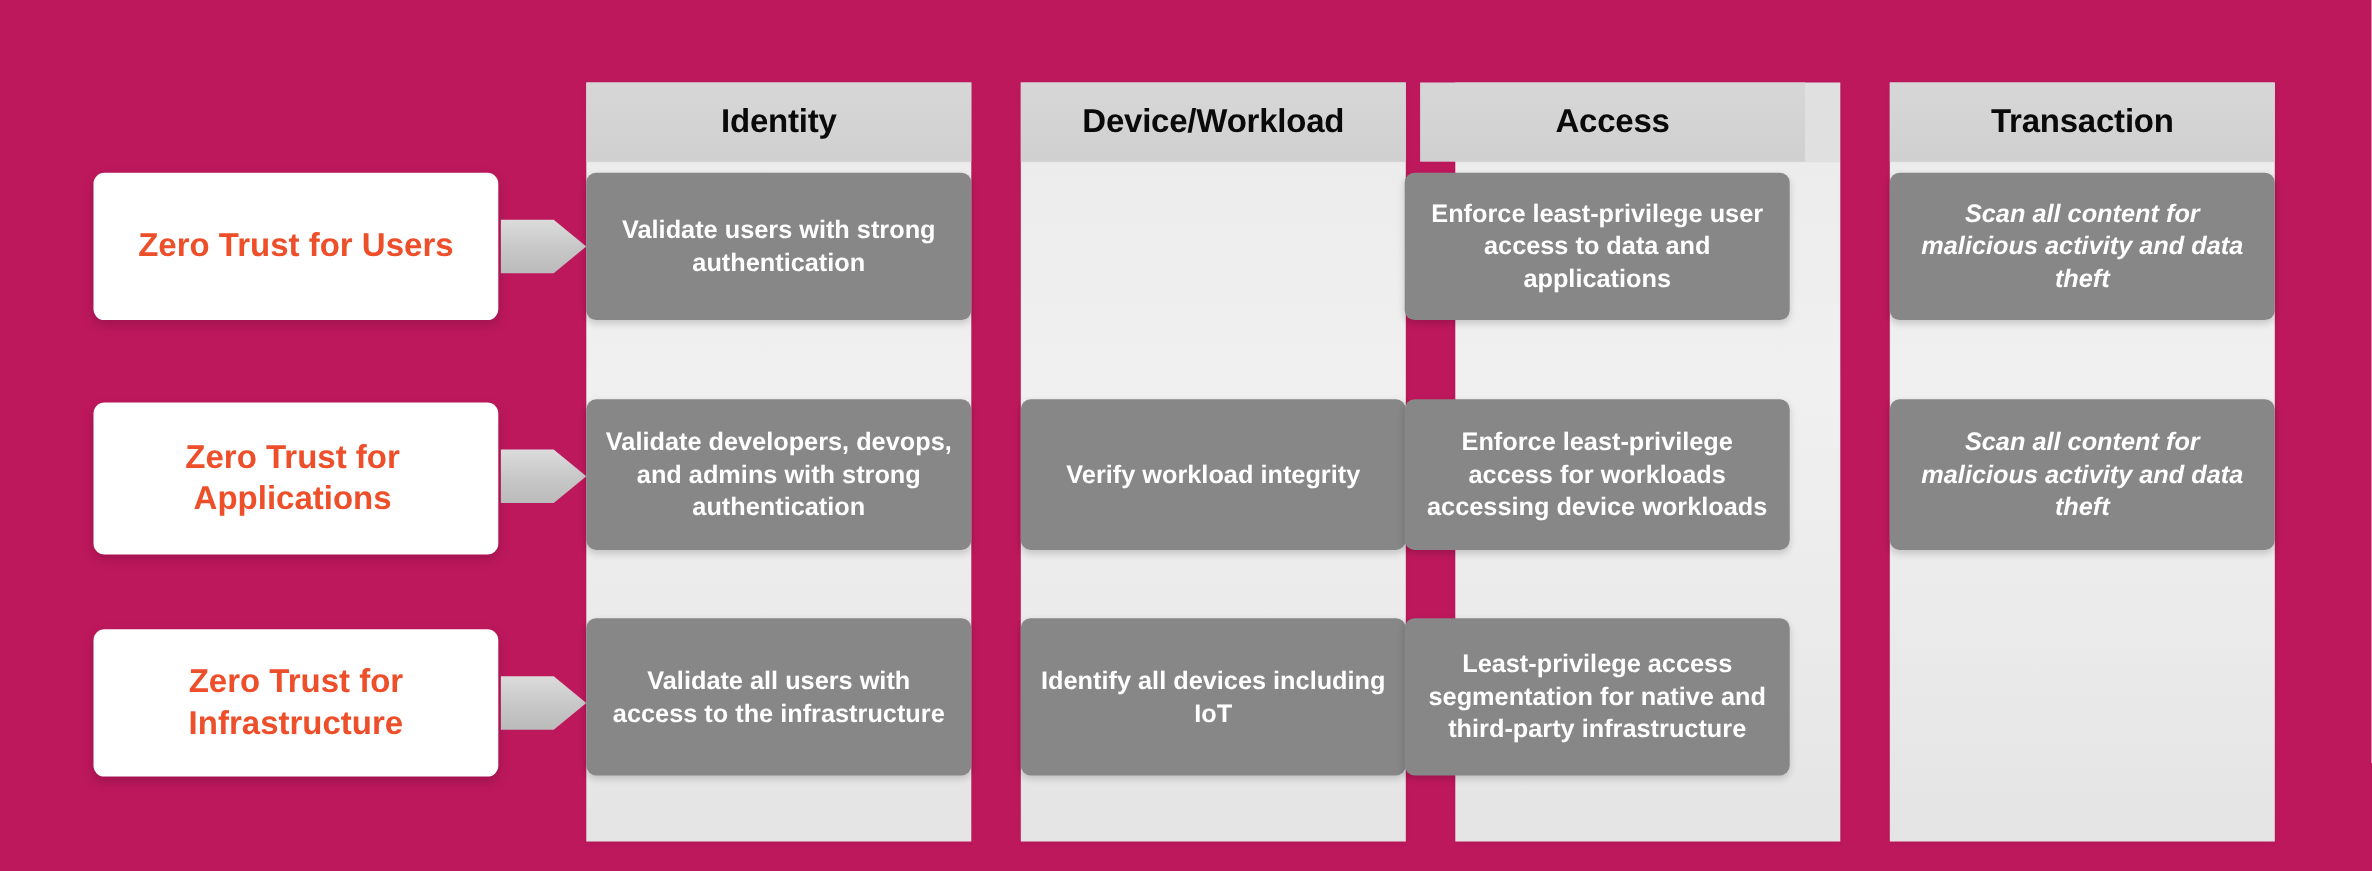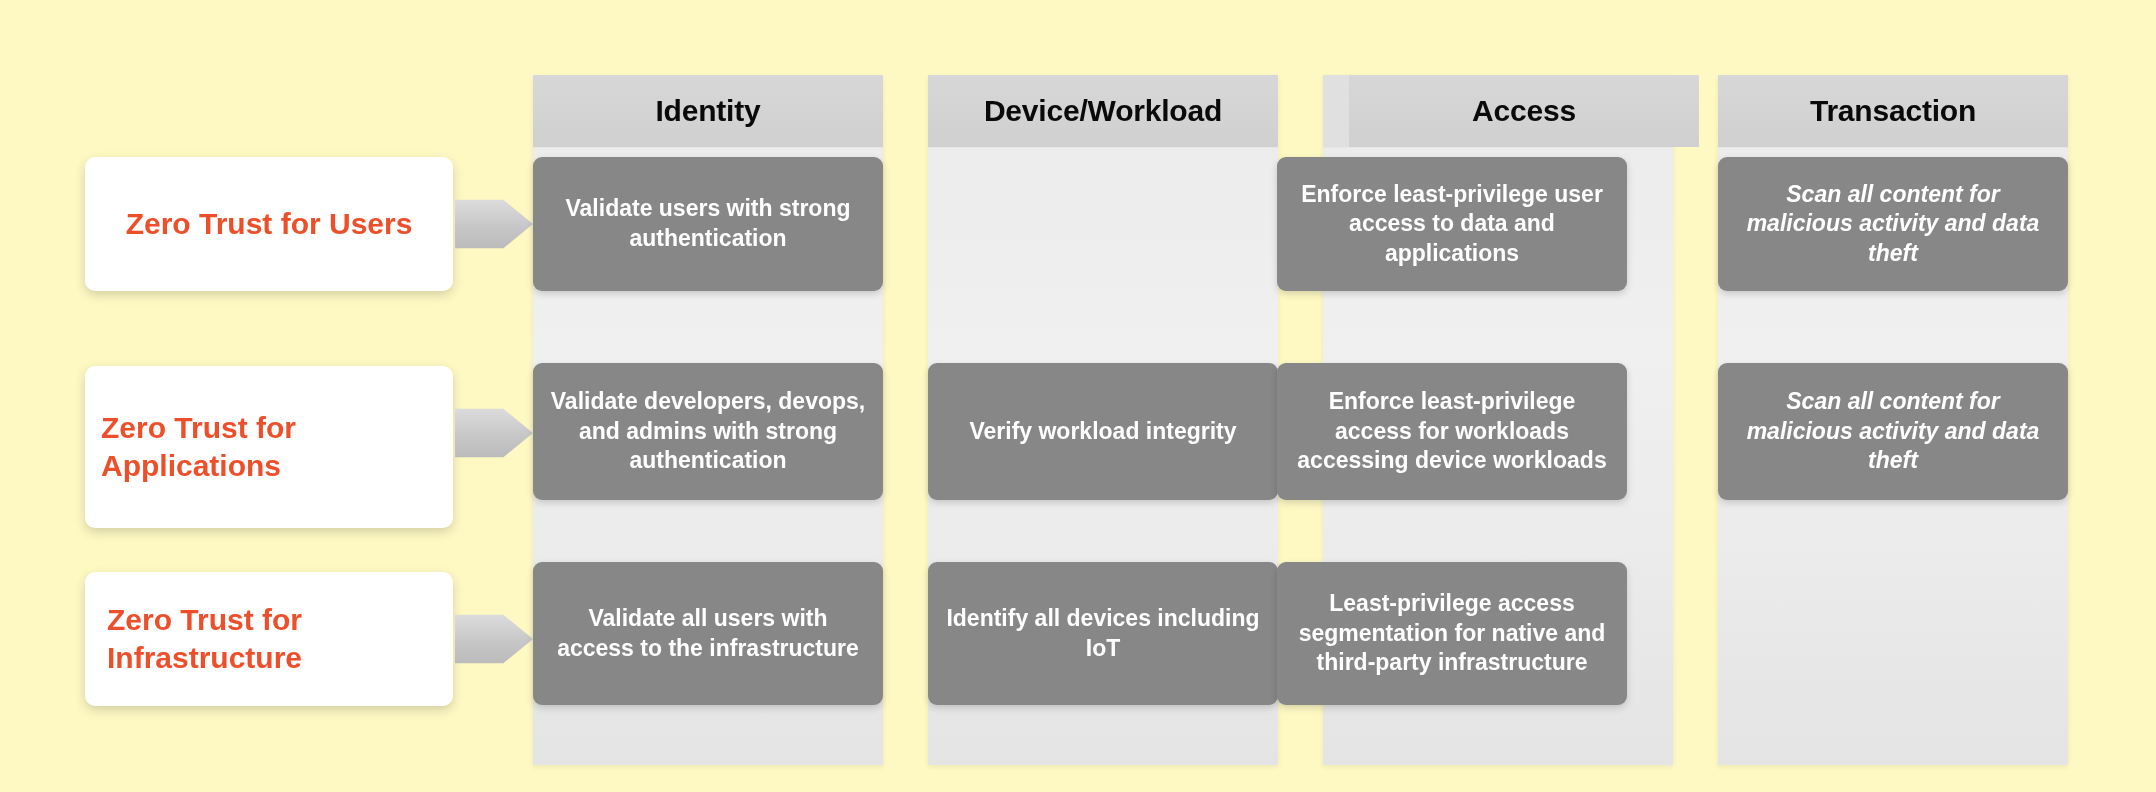--- a/index.html
+++ b/index.html
@@ -6,21 +6,21 @@
   html, body {
     width:2156px; height:792px;
     background:#f2f2f2;
     font-family:"Liberation Sans", sans-serif;
     overflow:hidden;
   }
 
   #stage {
     position:relative;
     width:2156px; height:792px;
-    background:#fef9c3;
+    background:#be185d;
   }
 
   
   .col-band {
     position:absolute;
     top:75px;
     width:350px;
     height:690px;
     background:linear-gradient(to bottom,
         #e0e0e0 0px, #e0e0e0 72px,
@@ -37,50 +37,50 @@
   .col-header {
     position:absolute;
     top:75px;
     width:350px;
     height:72px;
     background:linear-gradient(to bottom,#d7d7d7,#d0d0d0);
     display:flex; align-items:center; justify-content:center;
   }
   .col-header.c0 { left:533px; }
   .col-header.c1 { left:928px; }
-  .col-header.c2 { left:1349px; }
+  .col-header.c2 { left:1291px; }
   .col-header.c3 { left:1718px; }
   .col-header span {
     font-size:30px;
     font-weight:bold;
     color:#0a0a0a;
     letter-spacing:-0.2px;
     white-space:nowrap;
   }
 
   
   .row-label {
     position:absolute;
     left:85px;
     width:368px;
     background:#ffffff;
     border-radius:10px;
     box-shadow:0 4px 11px rgba(0,0,0,0.17);
     display:flex; align-items:center; justify-content:center;
-    text-align:left;
+    text-align:center;
     padding:10px 22px;
   }
   .row-label span {
     font-size:30px;
     font-weight:bold;
     color:#ee4f2b;
     line-height:1.28;
   }
   .row-label.r0 { top:157px;  height:134px; }
-  .row-label.r1 { top:366px;  height:162px;padding-left:16px; }
+  .row-label.r1 { top:366px;  height:138px;padding-left:16px; }
   .row-label.r2 { top:572px;  height:134px; }
 
   
   .chevron {
     position:absolute;
     left:455px;
     width:78px;
     height:76px;
     background:linear-gradient(to bottom,#e6e6e6 0%,#c6c6c6 55%,#b4b4b4 100%);
     clip-path:polygon(0% 18%, 62% 18%, 100% 50%, 62% 82%, 0% 82%);

